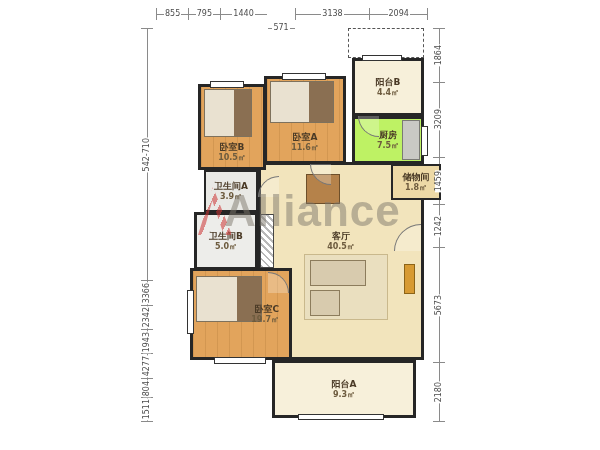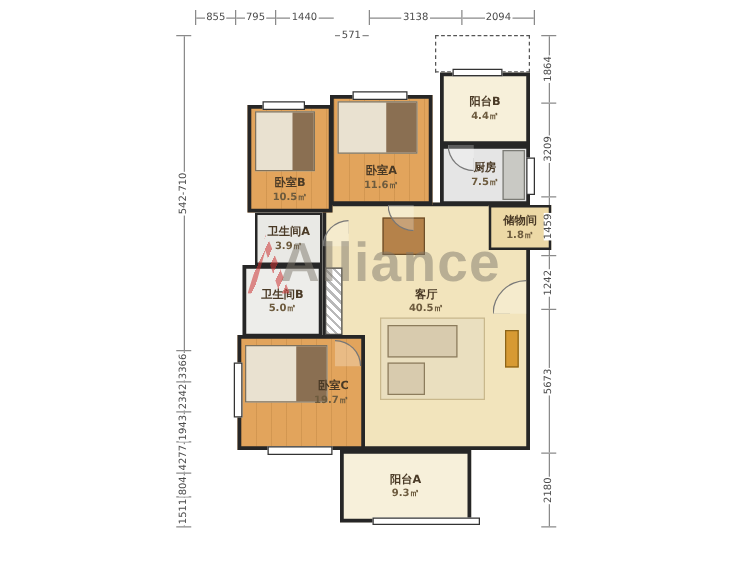--- a/index.html
+++ b/index.html
@@ -26,29 +26,29 @@
 
   
   .plan{position:absolute;left:158px;top:28px;width:268px;height:392px;}
   .room{position:absolute;box-sizing:border-box;border:2px solid #262626;
         display:flex;flex-direction:column;align-items:center;justify-content:center;text-align:center;font-weight:bold;}
   .rname{font-size:9px;color:#4a3a26;line-height:1.25;position:relative;z-index:3;}
   .rarea{font-size:8px;color:#6d5b3e;line-height:1.2;position:relative;z-index:3;}
 
   .r-balconyB-open{left:190px;top:0;width:76px;height:30px;border:1px dashed #555;background:#fff;}
   .r-balconyB{left:194px;top:30px;width:72px;height:58px;background:#f7f0da;border-width:3px;}
-  .r-kitchen{left:194px;top:88px;width:72px;height:48px;background:#e5e5e5;border-width:3px;}
+  .r-kitchen{left:194px;top:88px;width:72px;height:48px;background:#bef264;border-width:3px;}
   .r-storage{left:233px;top:136px;width:50px;height:36px;background:#edd9a6;}
   .r-bedroomB{left:40px;top:56px;width:68px;height:86px;background:#e2a45c;border-width:3px;justify-content:flex-end;padding-bottom:4px;}
   .r-bedroomA{left:106px;top:48px;width:82px;height:88px;background:#e2a45c;border-width:3px;justify-content:flex-end;padding-bottom:8px;}
   .r-living{left:100px;top:134px;width:166px;height:198px;background:#f2e4bc;border-width:3px;justify-content:flex-start;padding-top:66px;}
   .r-bathroomA{left:46px;top:142px;width:54px;height:42px;background:#e9e9e5;}
   .r-bathroomB{left:36px;top:184px;width:64px;height:58px;background:#ededea;border-width:3px;}
   .r-bedroomC{left:32px;top:240px;width:102px;height:92px;background:#e2a45c;border-width:3px;align-items:flex-end;padding-right:10px;}
-  .r-balconyA{left:114px;top:332px;width:105px;height:58px;background:#f7f0da;border-width:3px;}
+  .r-balconyA{left:114px;top:332px;width:144px;height:58px;background:#f7f0da;border-width:3px;}
 
   
   .wood-lines{background-image:repeating-linear-gradient(90deg,rgba(140,90,30,.18) 0 1px,transparent 1px 12px);}
 
   
   .window{position:absolute;background:#fff;border:1px solid #333;box-sizing:border-box;z-index:5;}
   .w1{left:52px;top:53px;width:34px;height:7px;}
   .w2{left:124px;top:45px;width:44px;height:7px;}
   .w3{left:204px;top:27px;width:40px;height:6px;}
   .w4{left:263px;top:98px;width:7px;height:30px;}

